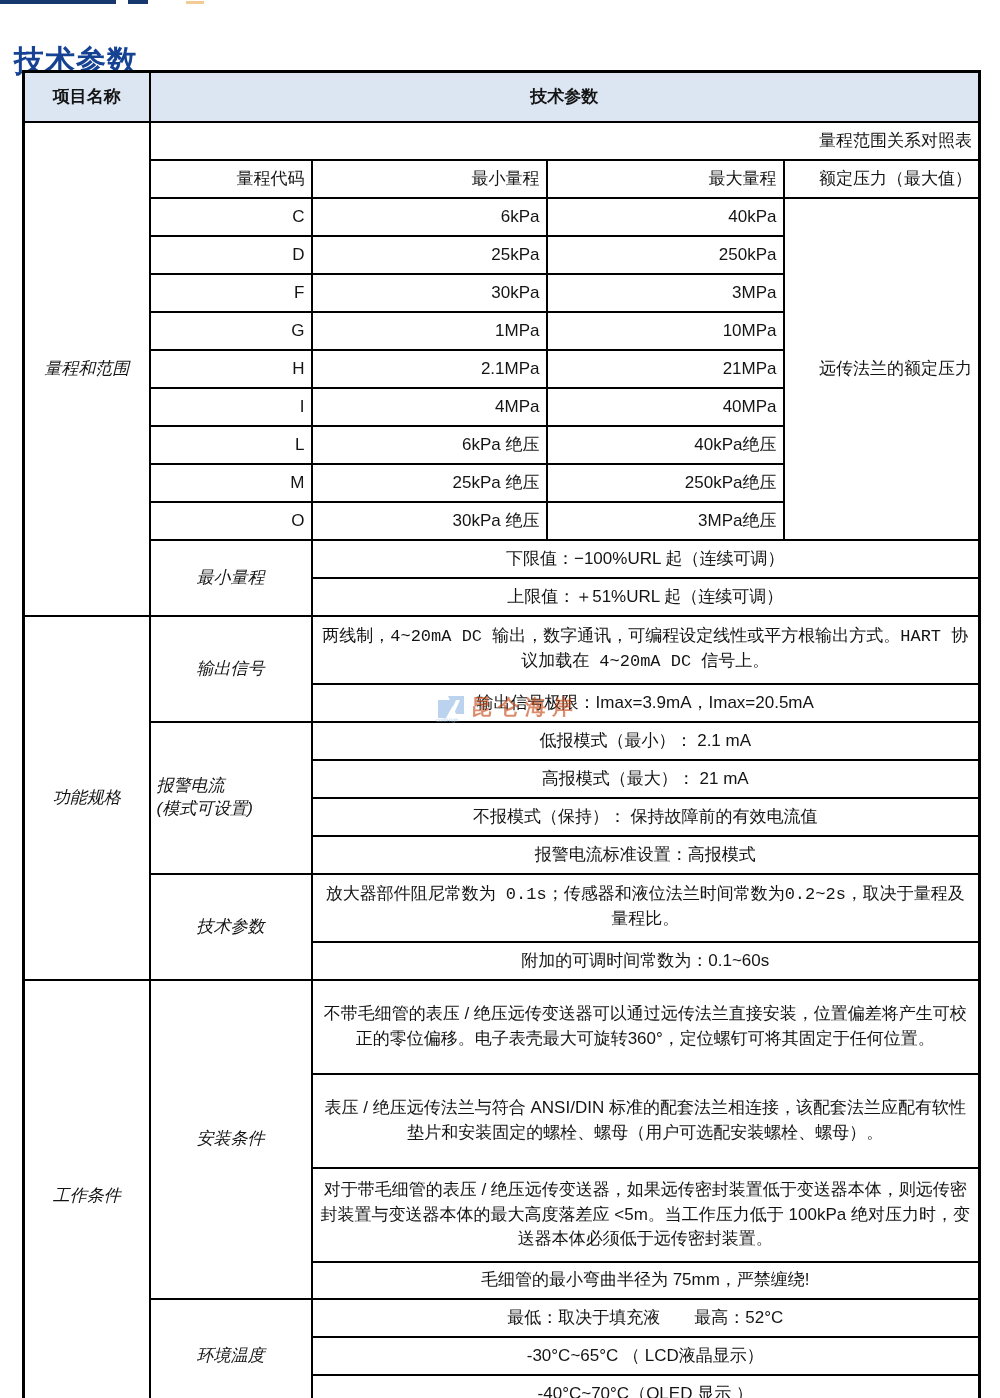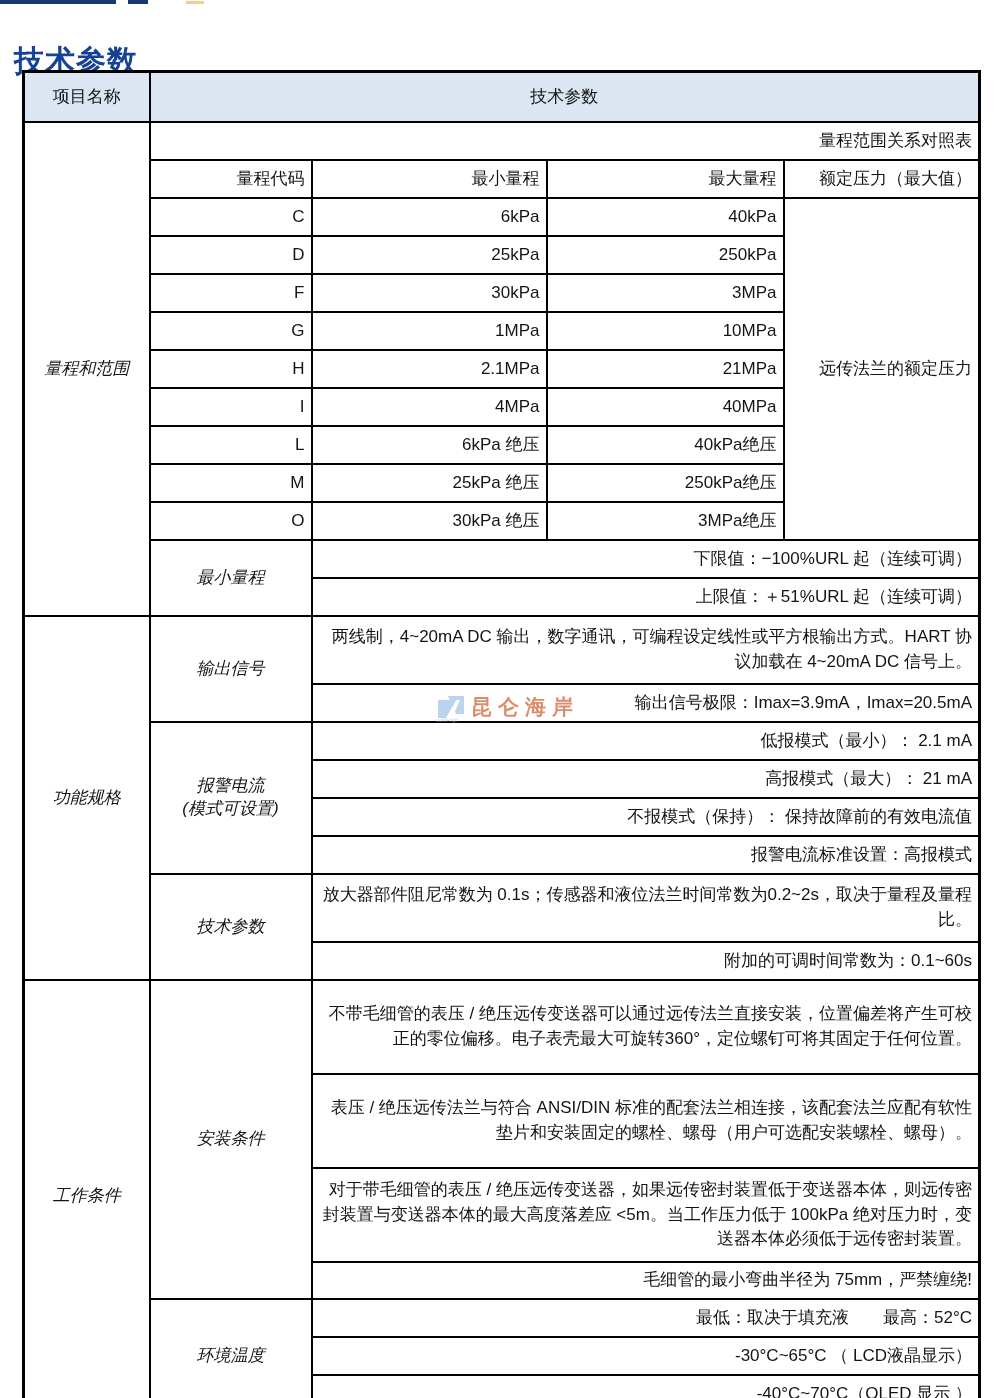--- a/index.html
+++ b/index.html
@@ -21,31 +21,31 @@
   table.spec{
     position:absolute;left:22px;top:70px;width:956px;
     border-collapse:collapse;table-layout:fixed;
     border:3px solid #000;
   }
   table.spec td{
     border:2px solid #000;
     font-size:17px;line-height:1.45;
     padding:2px 6px;vertical-align:middle;color:#141414;
   }
-  td.hd{background:#dce6f2;font-weight:normal;text-align:center;font-size:18px;height:44px;}
+  td.hd{background:#dce6f2;font-weight:bold;text-align:center;font-size:18px;height:44px;}
   td.c{text-align:right;}
   td.rowlab{text-align:center;font-style:italic;}
   td.p{
-    text-align:right;padding:9px 16px 9px 27px;font-size:17px;line-height:1.62;
+    text-align:center;padding:9px 16px 9px 27px;font-size:17px;line-height:1.62;
   }
   tr.std td{height:32px;}
-  tr.two td.p{height:62px;}
+  tr.two td.p{height:62px;font-family:Liberation Mono, monospace;}
   tr.para3 td.p{height:88px;}
   tr.one td{height:31px;}
-  .lab2{display:block;text-align:center;line-height:1.35;}
+  .lab2{display:block;text-align:left;line-height:1.35;}
 
   
   .watermark{
     position:absolute;left:438px;top:692px;width:180px;height:30px;
     display:flex;align-items:center;gap:7px;opacity:.6;pointer-events:none;z-index:5;
   }
   .wm-logo{width:26px;height:22px;position:relative;flex:0 0 auto;}
   .wm-text{
     font-size:21px;font-weight:bold;color:#c2410c;letter-spacing:6px;white-space:nowrap;
   }

